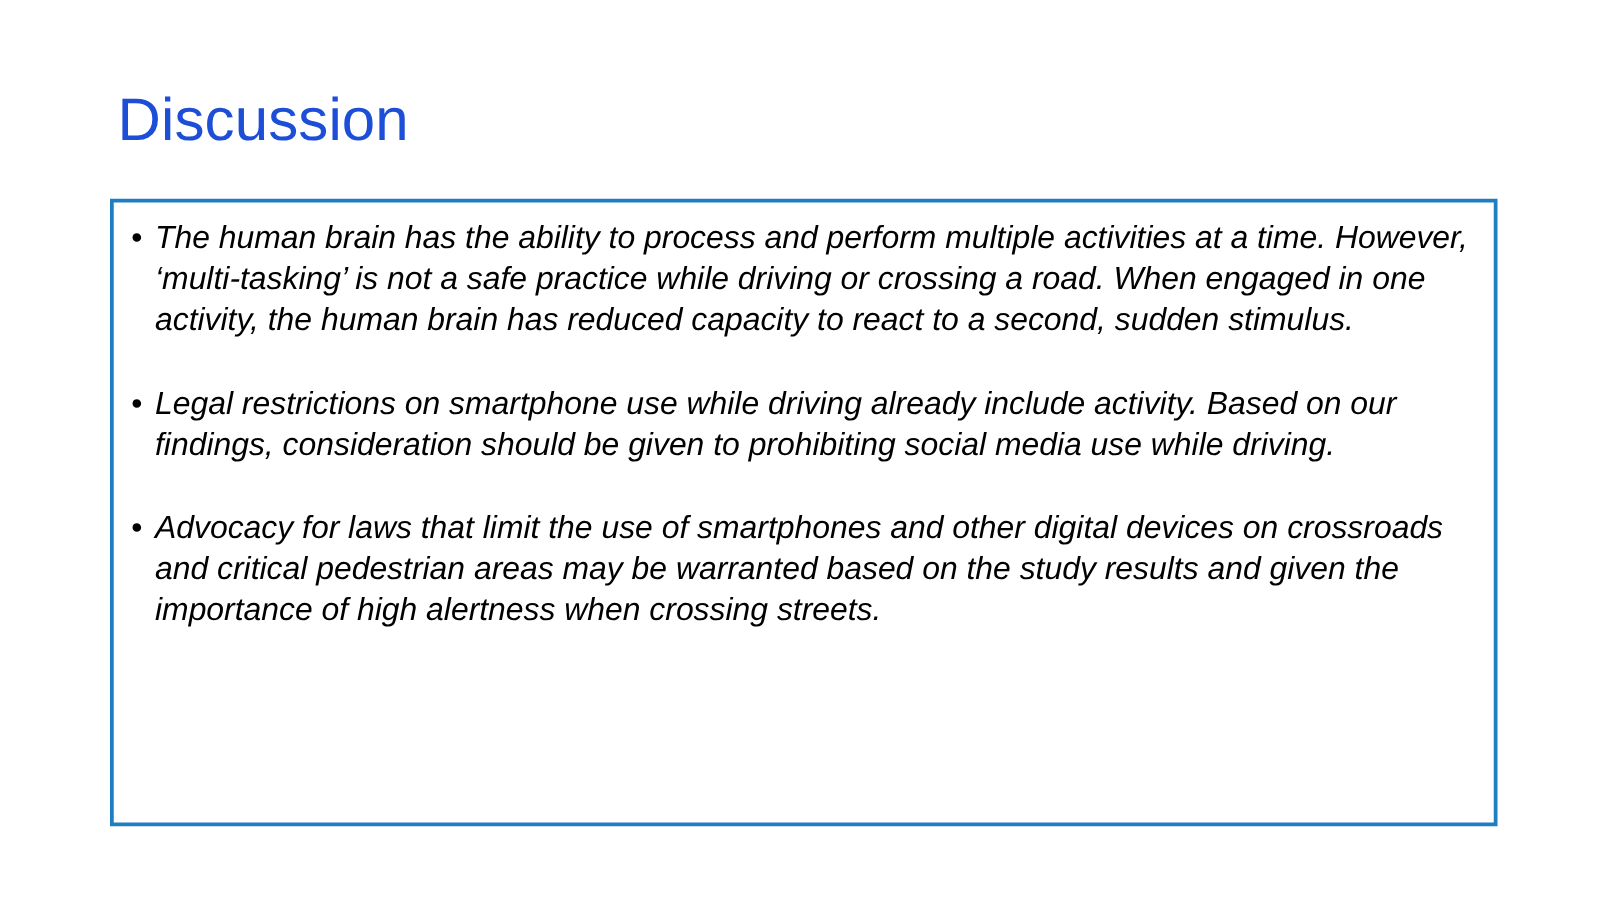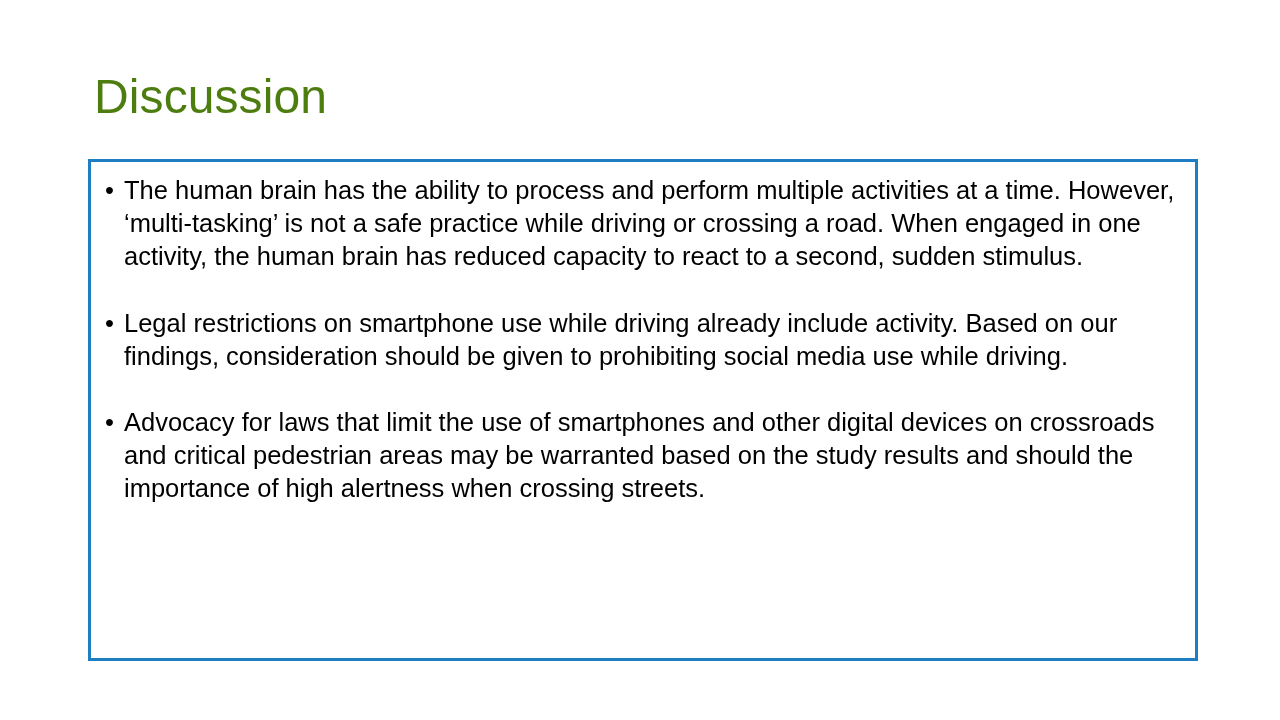--- a/index.html
+++ b/index.html
@@ -22,21 +22,21 @@
   }
 
   .slide-title {
     position: absolute;
     left: 94px;
     top: 68px;
     width: 1100px;
     font-size: 48px;
     line-height: 58px;
     font-weight: 400;
-    color: #4d7c0f;
+    color: #1d4ed8;
     letter-spacing: 0.1px;
     white-space: nowrap;
   }
 
   .content-box {
     position: absolute;
     left: 88px;
     top: 159px;
     width: 1110px;
     height: 502px;
@@ -70,20 +70,21 @@
     position: absolute;
     left: 6px;
     top: 0;
     font-size: 25.5px;
     line-height: 33.2px;
     color: #000000;
   }
 
   .bullet-text {
     display: block;
+    font-style: italic;
   }
 </style>
 </head>
 <body>
 
 <div class="slide">
 
   <div class="slide-title">Discussion</div>
 
   <div class="content-box">
@@ -94,19 +95,19 @@
         <span class="bullet-text">The human brain has the ability to process and perform multiple activities at a time. However, ‘multi-tasking’ is not a safe practice while driving or crossing a road. When engaged in one activity, the human brain has reduced capacity to react to a second, sudden stimulus.</span>
       </div>
 
       <div class="bullet-item">
         <span class="bullet-marker">•</span>
         <span class="bullet-text">Legal restrictions on smartphone use while driving already include activity. Based on our findings, consideration should be given to prohibiting social media use while driving.</span>
       </div>
 
       <div class="bullet-item">
         <span class="bullet-marker">•</span>
-        <span class="bullet-text">Advocacy for laws that limit the use of smartphones and other digital devices on crossroads and critical pedestrian areas may be warranted based on the study results and should the importance of high alertness when crossing streets.</span>
+        <span class="bullet-text">Advocacy for laws that limit the use of smartphones and other digital devices on crossroads and critical pedestrian areas may be warranted based on the study results and given the importance of high alertness when crossing streets.</span>
       </div>
 
     </div>
   </div>
 
 </div>
 
 </body></html>

